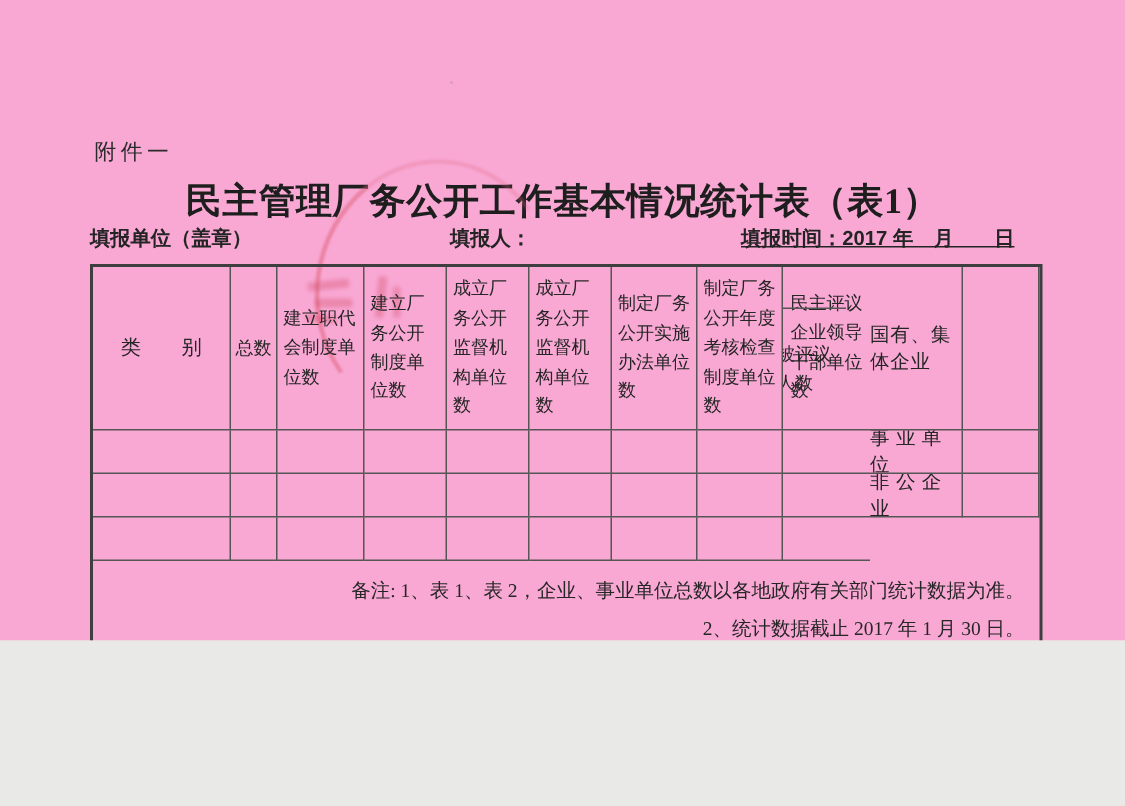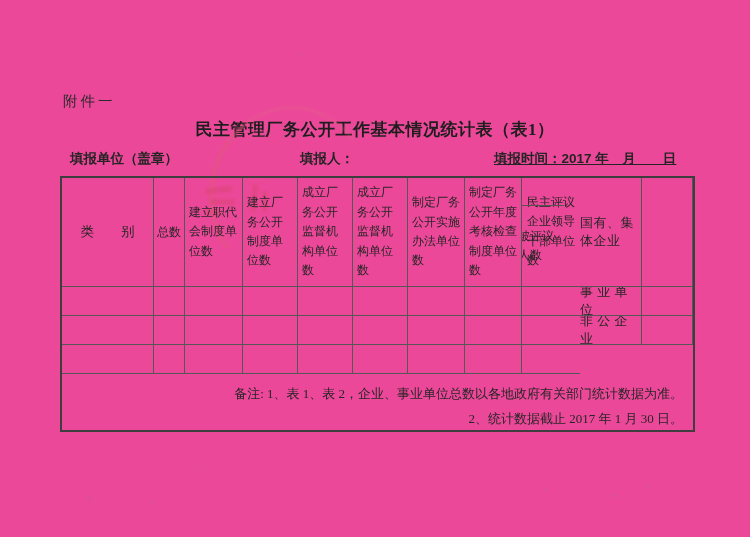--- a/index.html
+++ b/index.html
@@ -1,35 +1,35 @@
 <!DOCTYPE html>
 <html><head>
 <meta charset="utf-8">
 <style>
   * { margin:0; padding:0; box-sizing:border-box; }
   html,body { background:#e9e9e7; }
   .page {
-    position:relative; width:750px; height:537px;
-    background:#ec4899;
+    position:relative; width:750px; height:427px;
+    background:#f9a8d4;
     font-family:"Liberation Serif","DejaVu Serif",serif;
     color:#262626; overflow:hidden;
   }
   .attachment {
     position:absolute; left:63px; top:92px;
     font-size:14.5px; letter-spacing:3px; color:#2b2b2b;
   }
   .doc-title {
     position:absolute; left:0; right:0; top:118px;
-    text-align:center; font-weight:700; font-size:17px;
+    text-align:center; font-weight:700; font-size:24px;
     letter-spacing:0.5px; color:#1e1e1e;font-family:Liberation Serif, serif;
   }
   .info-row { position:absolute; top:150px; left:0; right:0; height:20px;
     font-family:"Liberation Sans","DejaVu Sans",sans-serif;
     font-weight:700; font-size:13.5px; color:#242424; }
-  .info-unit { position:absolute; left:70px; }
+  .info-unit { position:absolute; left:60px; }
   .info-filler { position:absolute; left:300px; }
   .info-time { position:absolute; left:494px;text-decoration:underline; }
 
   .stats-table {
     position:absolute; left:60px; top:176px;
     display:grid;
     grid-template-columns:92px 31px 58px 55px 55px 55px 57px 57px 58px 62px 51px;
     grid-template-rows:109px 29px 29px 29px 56px;
     border:2px solid #3e3e3e;
     background:transparent;

